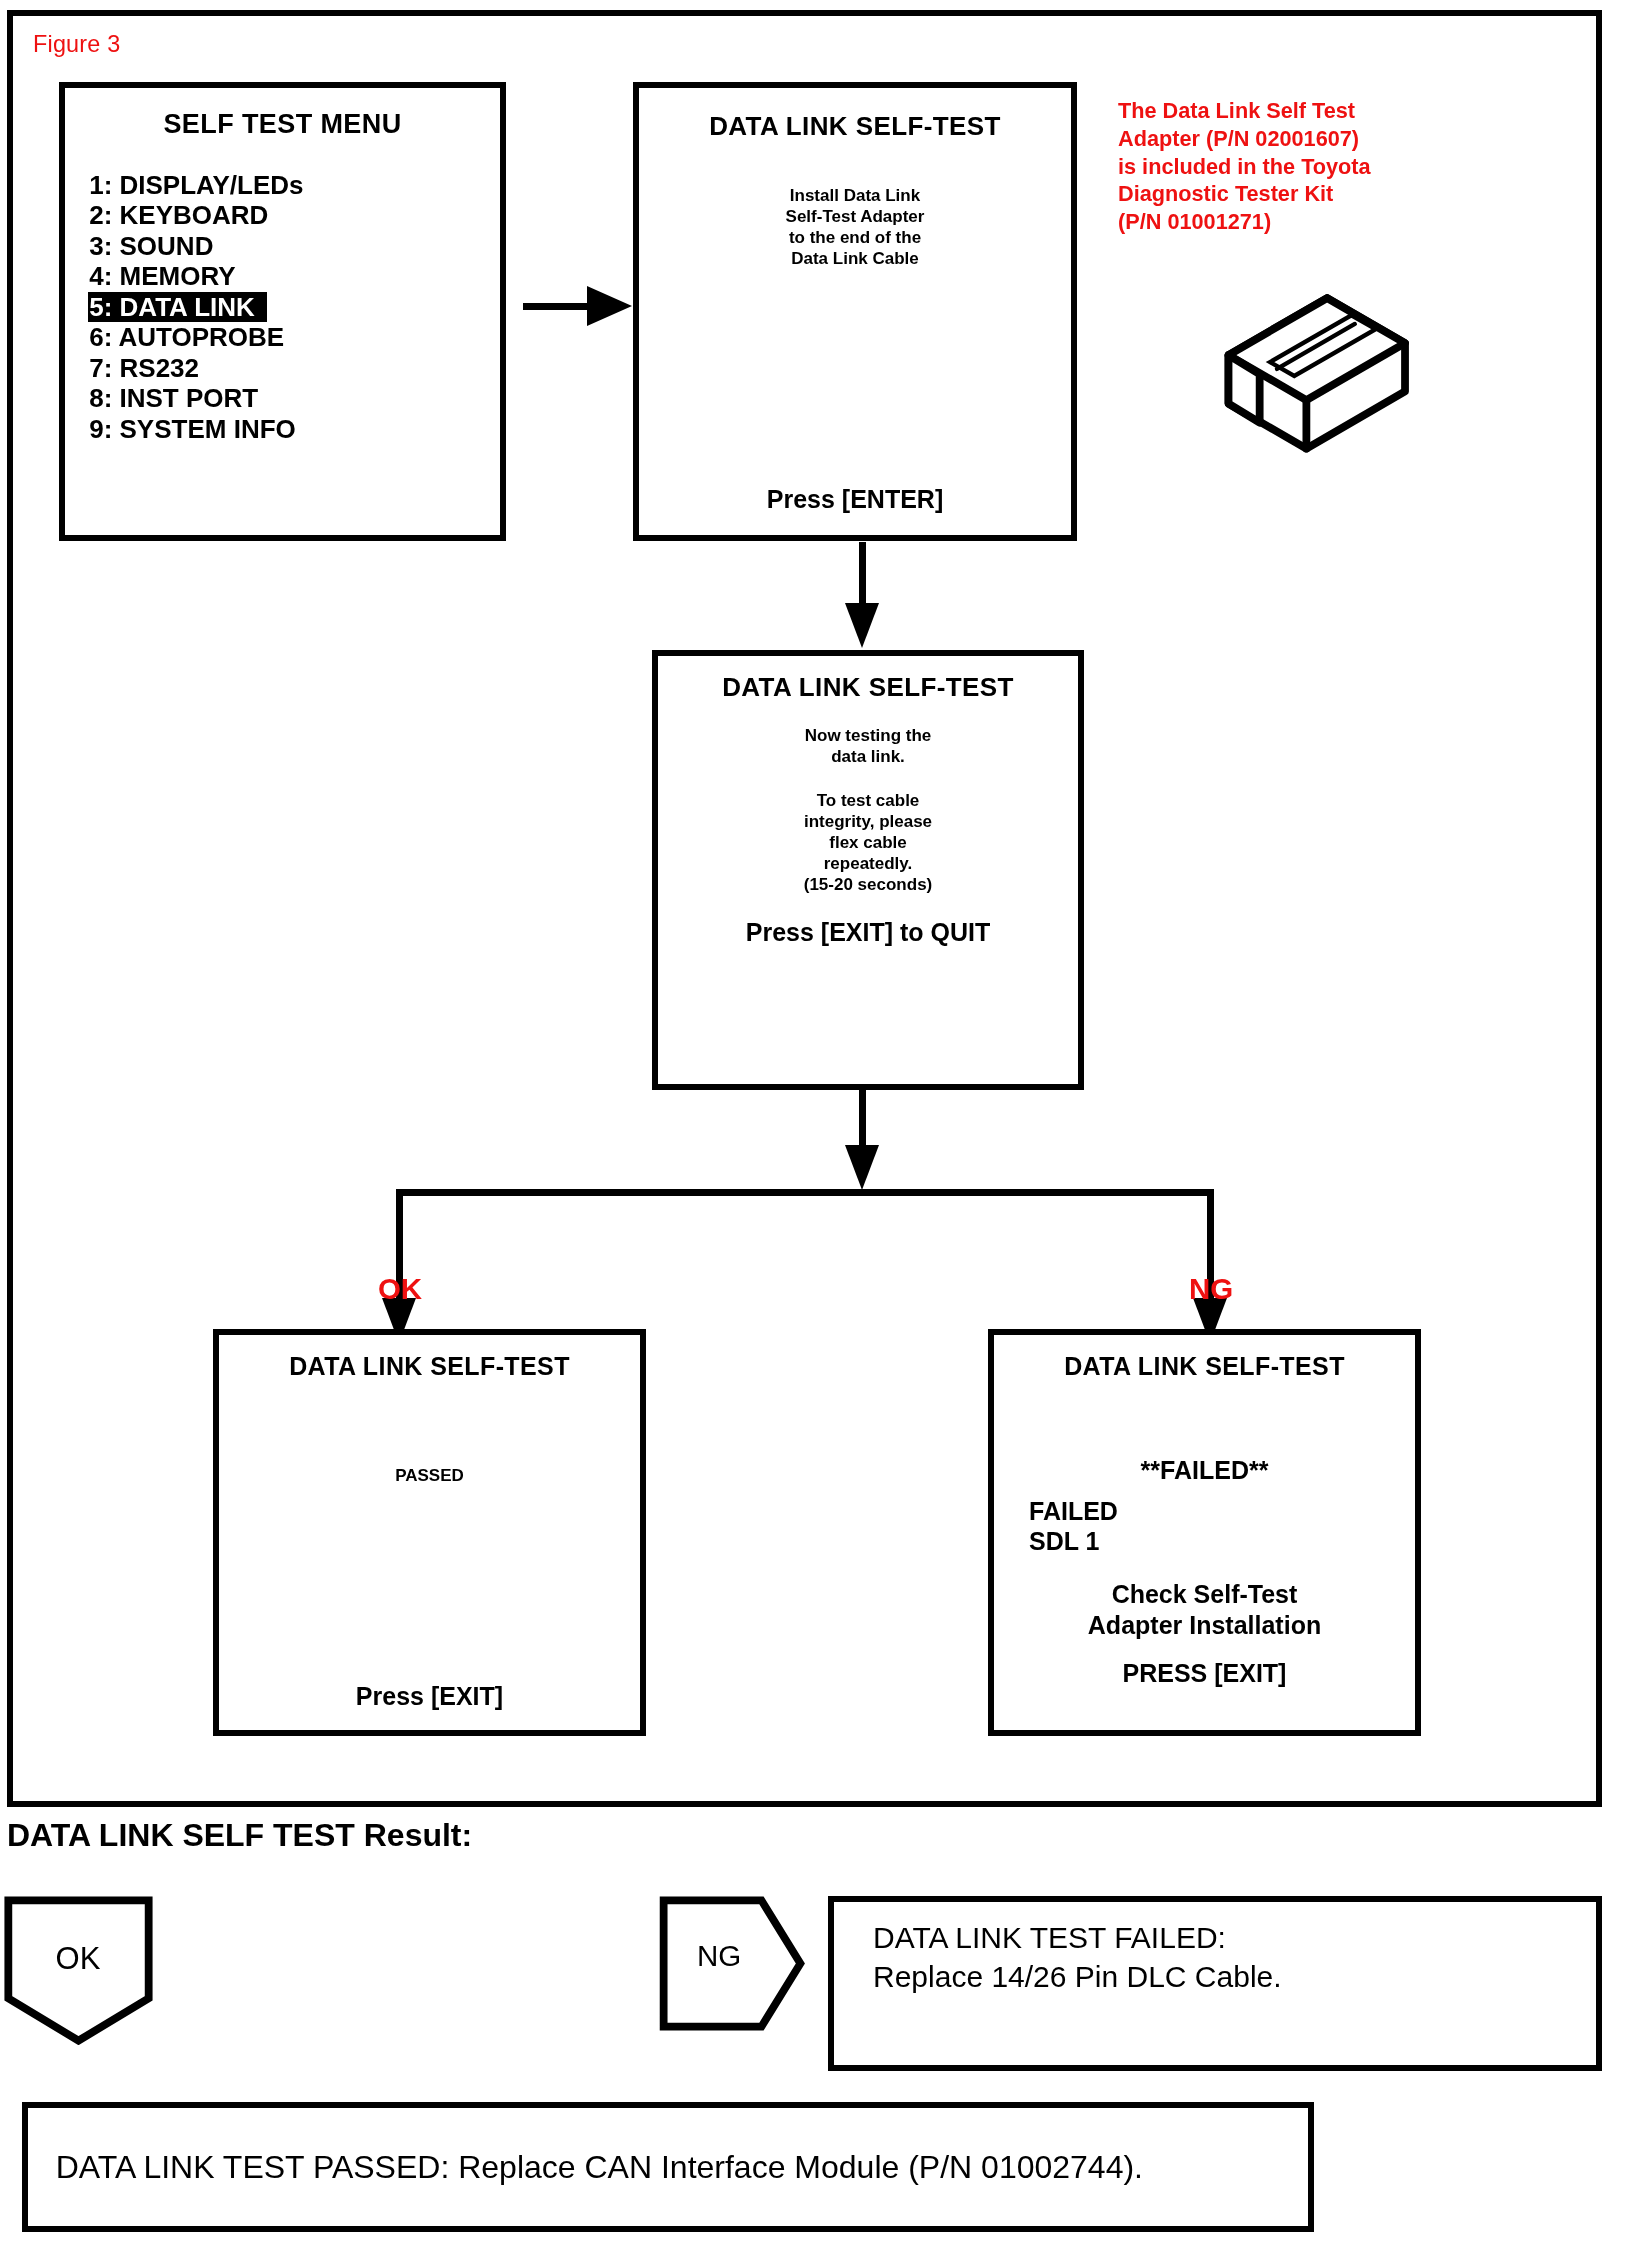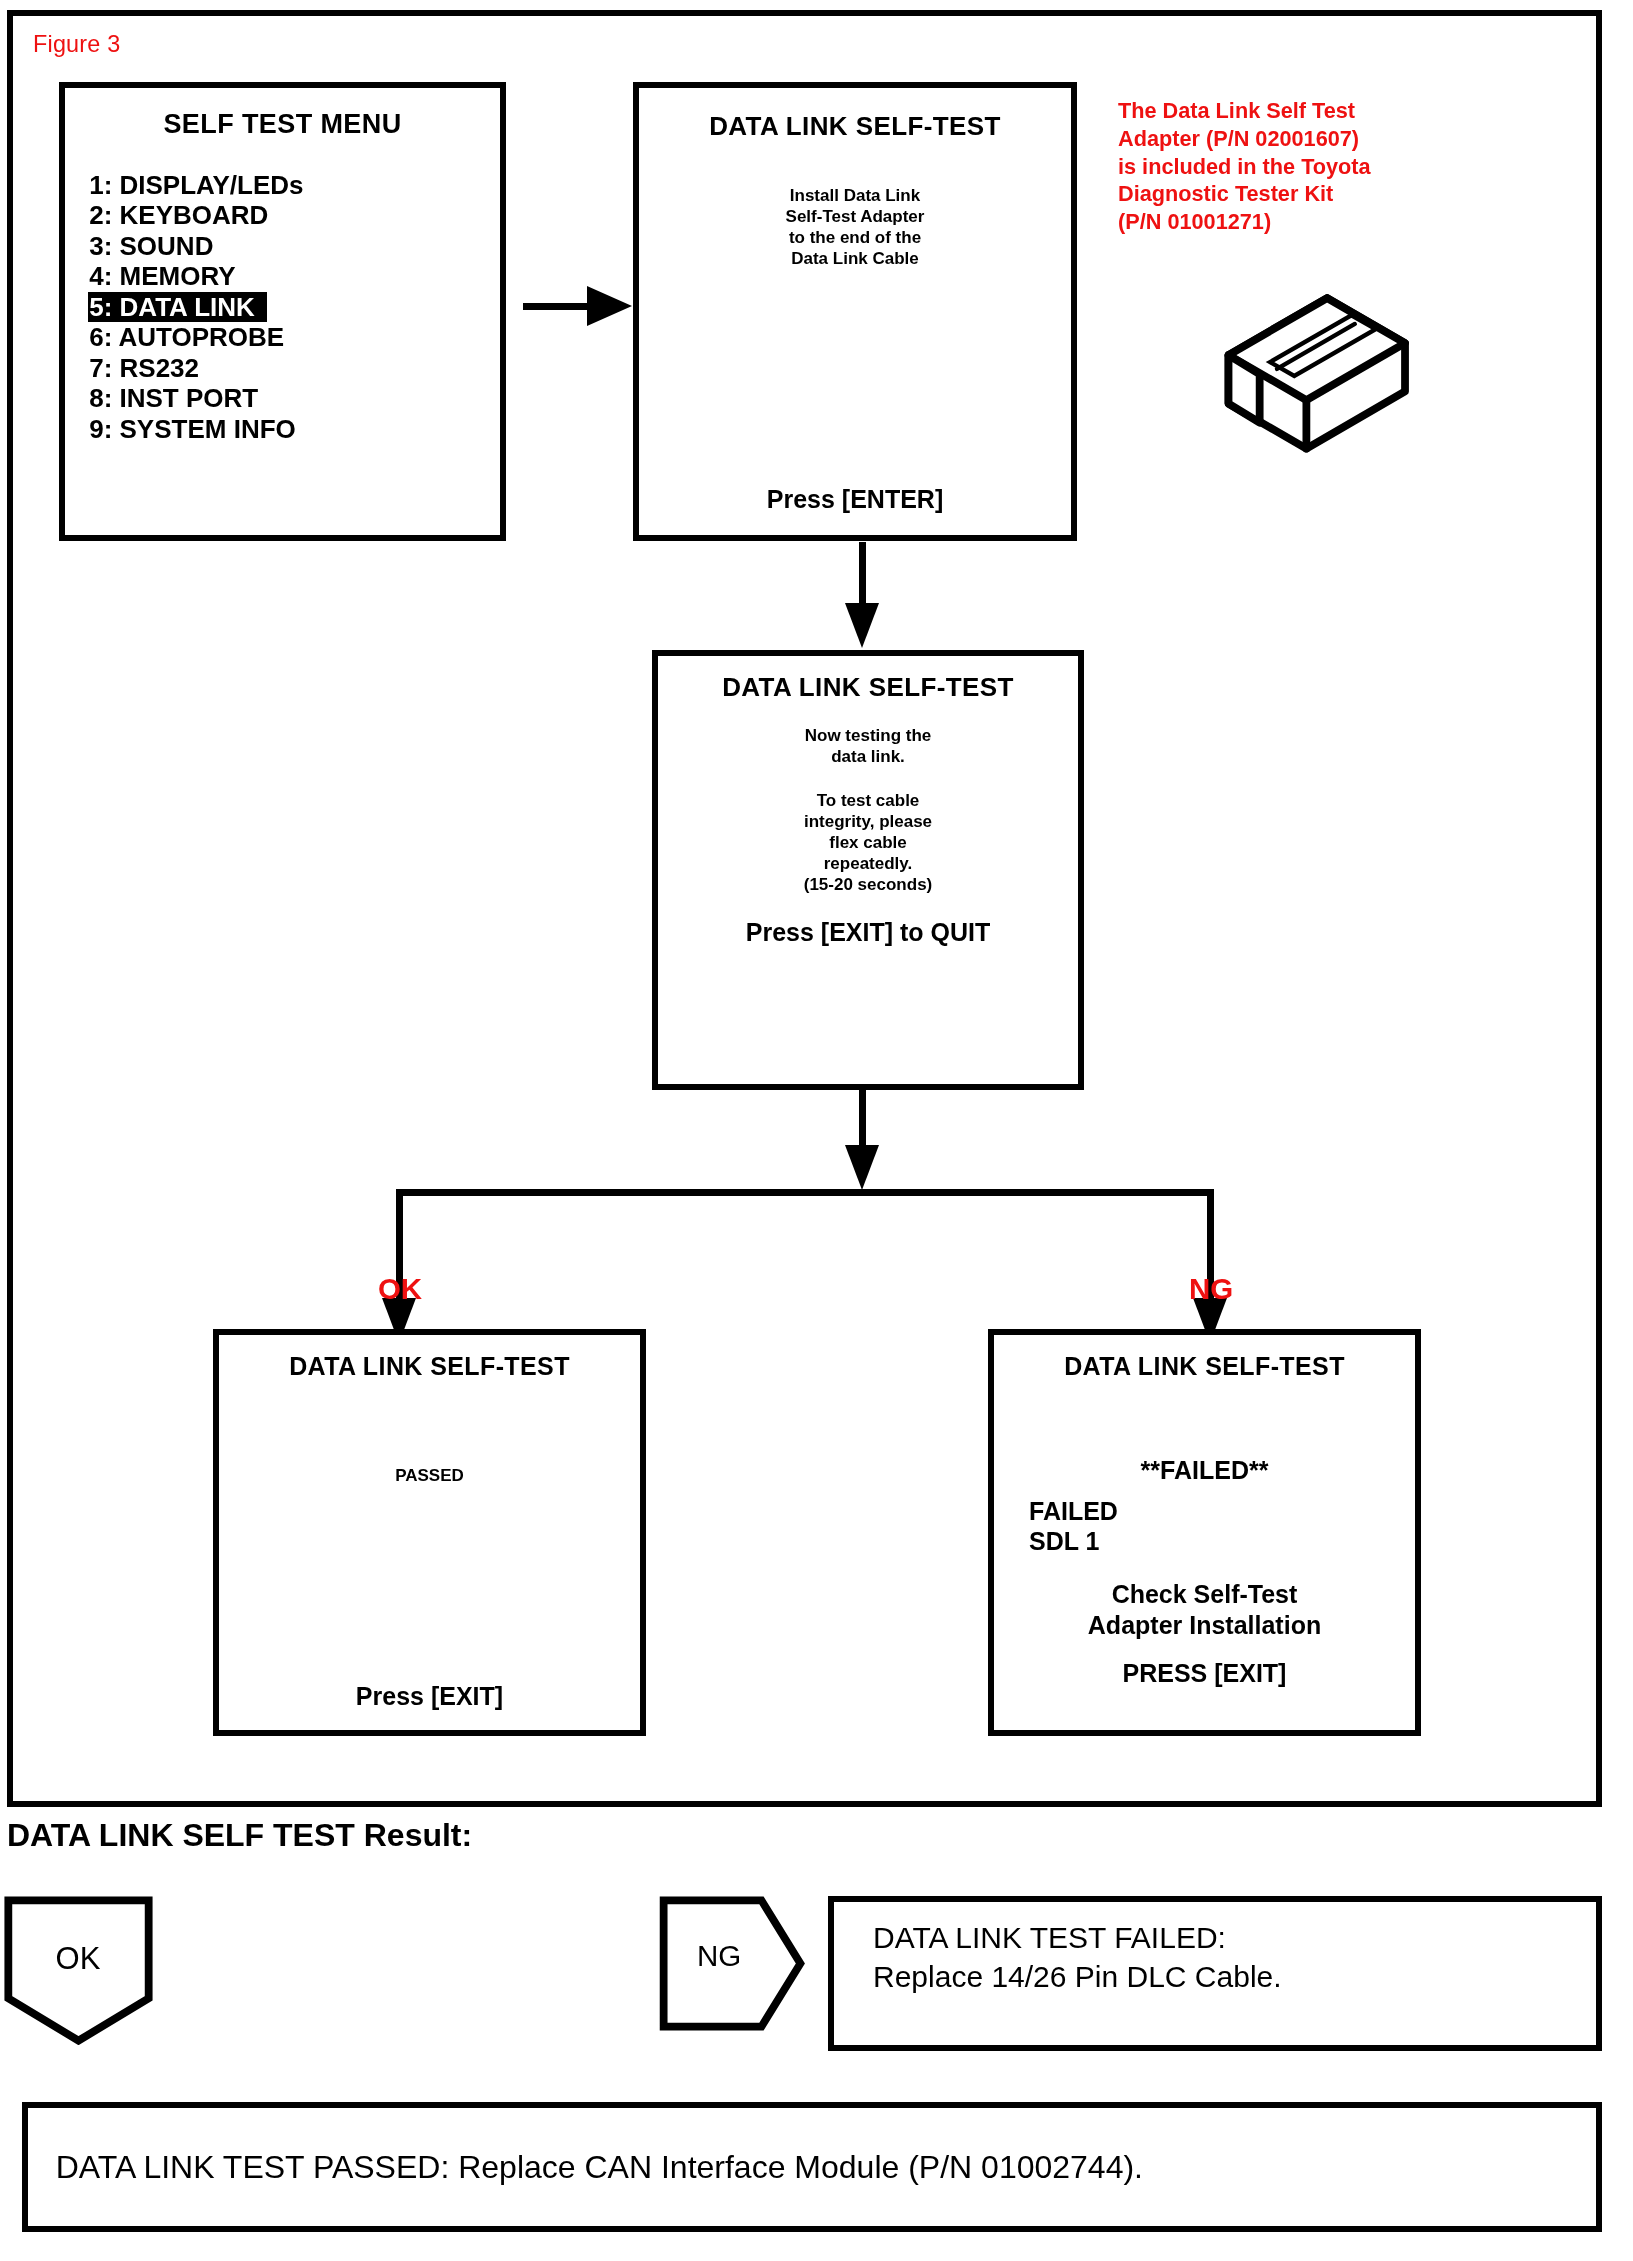--- a/index.html
+++ b/index.html
@@ -201,28 +201,28 @@
 
   #shape-ng {
     left: 659px; top: 1896px; width: 146px; height: 135px;
   }
   #shape-ng .lbl {
     position: absolute; left: 0; right: 26px; top: 43px;
     text-align: center; font-size: 29.5px; color: #000;
   }
 
   #box-fail-action {
-    left: 828px; top: 1896px; width: 774px; height: 155px;
+    left: 828px; top: 1896px; width: 774px; height: 175px;
     border: 6px solid #000; background: #fff;
     padding: 15.6px 0 0 39px;
   }
   #box-fail-action .line { font-size: 30px; line-height: 1.3; }
 
   #box-pass-action {
-    left: 21.7px; top: 2102px; width: 1580px; height: 130px;
+    left: 21.7px; top: 2102px; width: 1292px; height: 130px;
     border: 6px solid #000; background: #fff;
     display: flex; align-items: center;
     padding-left: 28px;
   }
   #box-pass-action .line { font-size: 32px; }
 </style>
 </head>
 <body>
 
 <div class="abs" id="flow-frame"></div>

